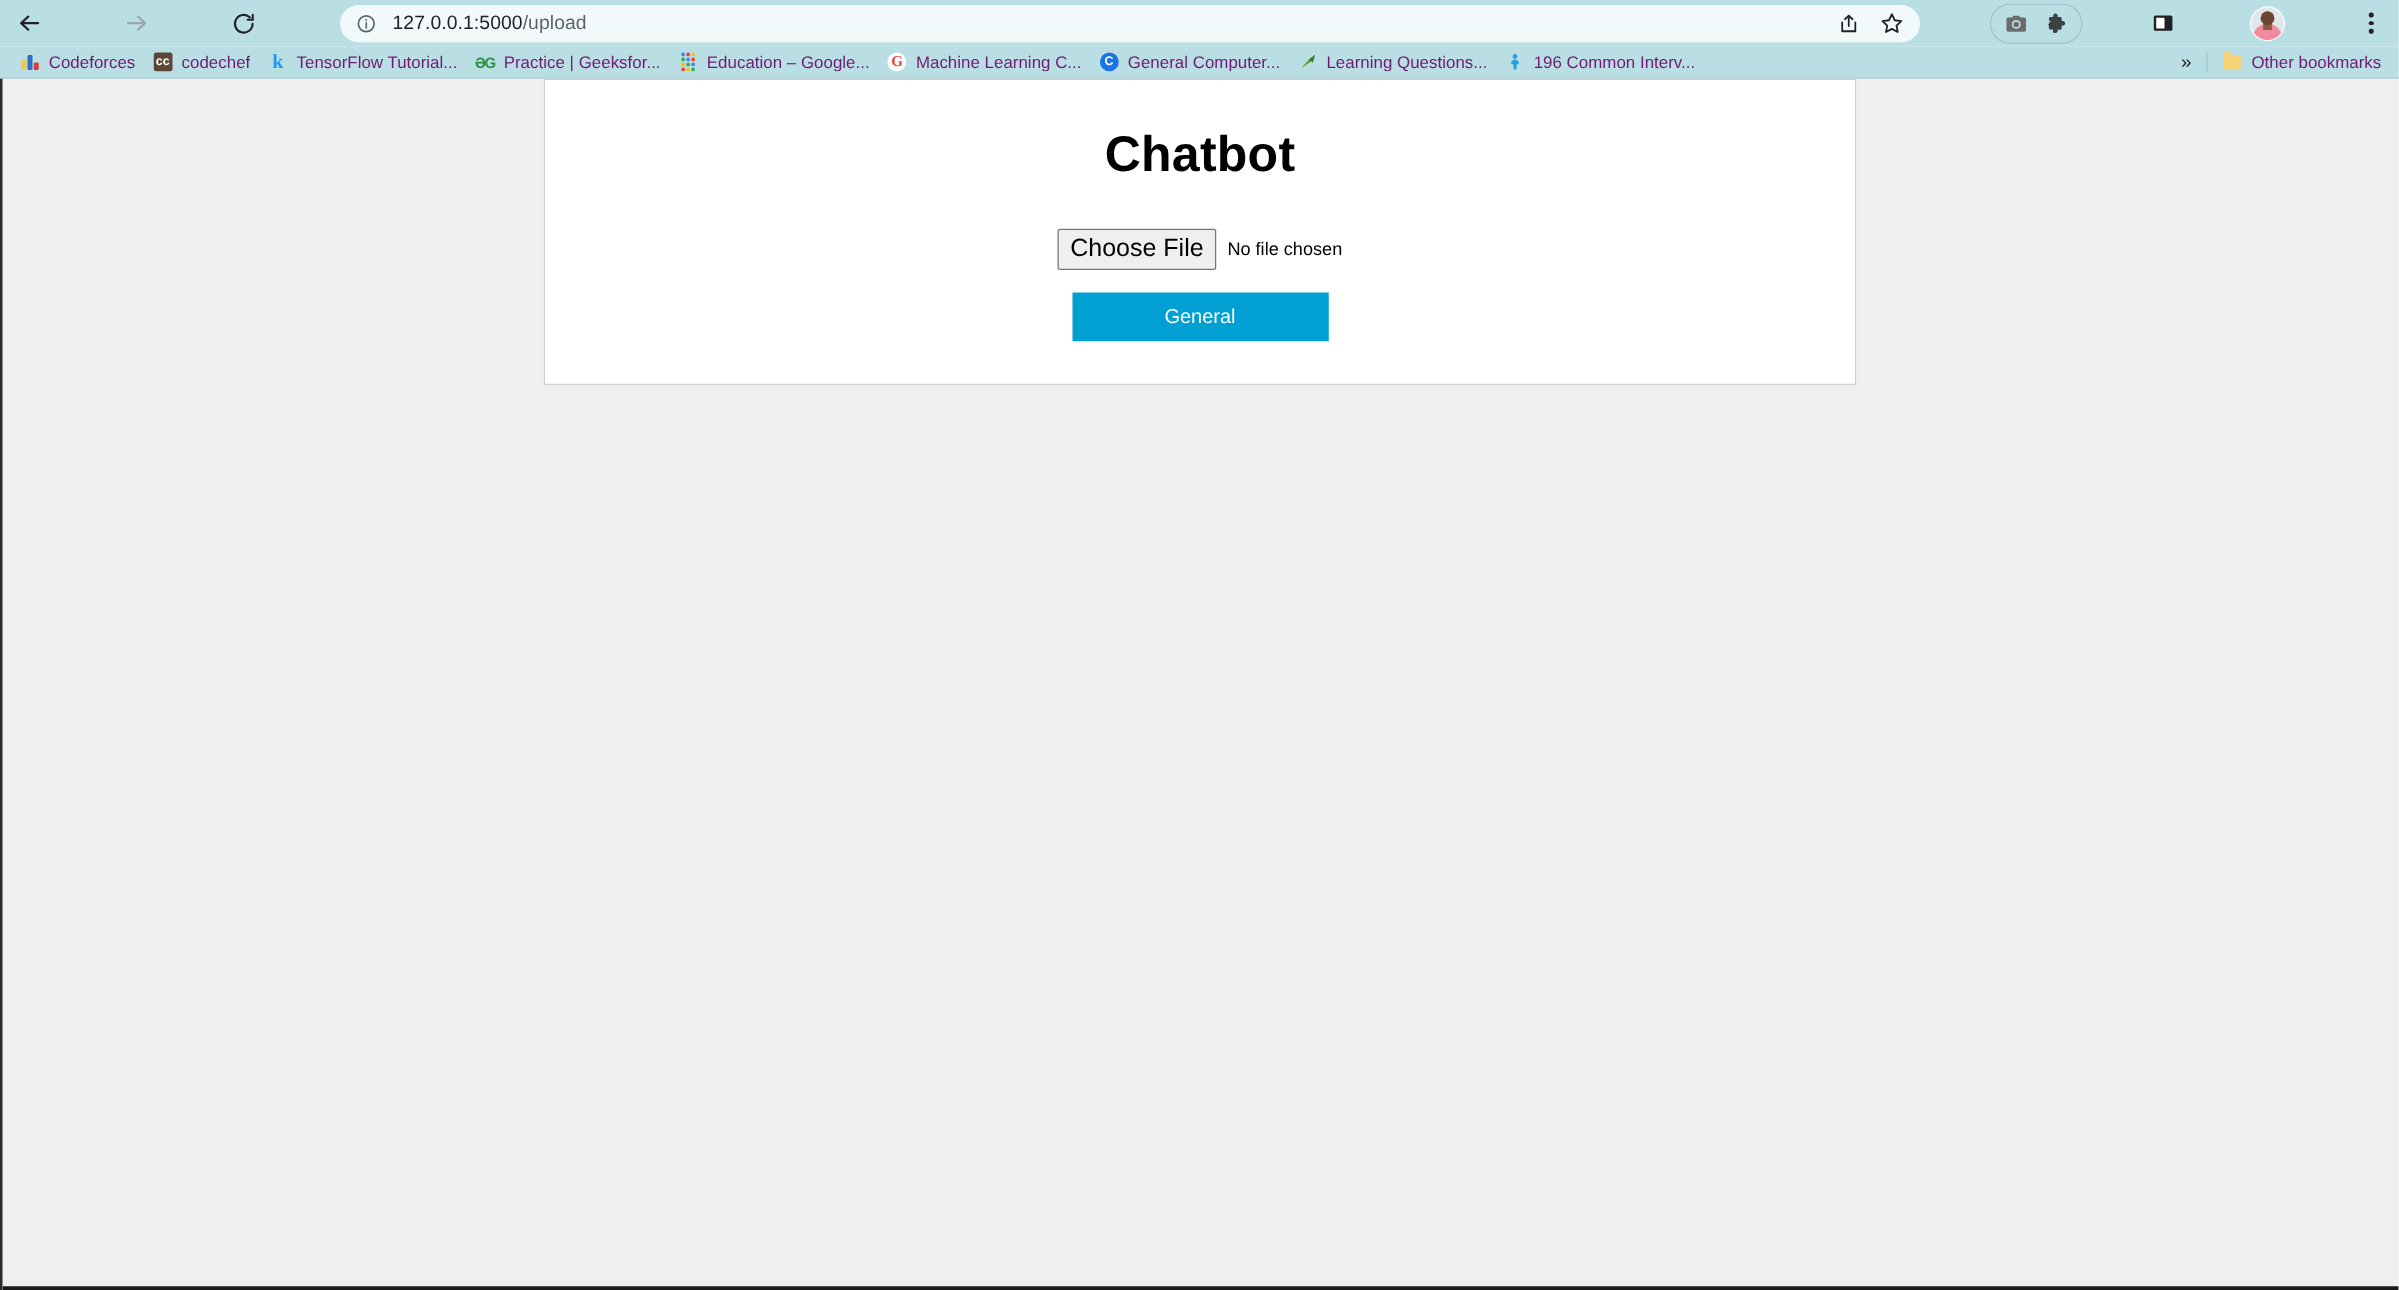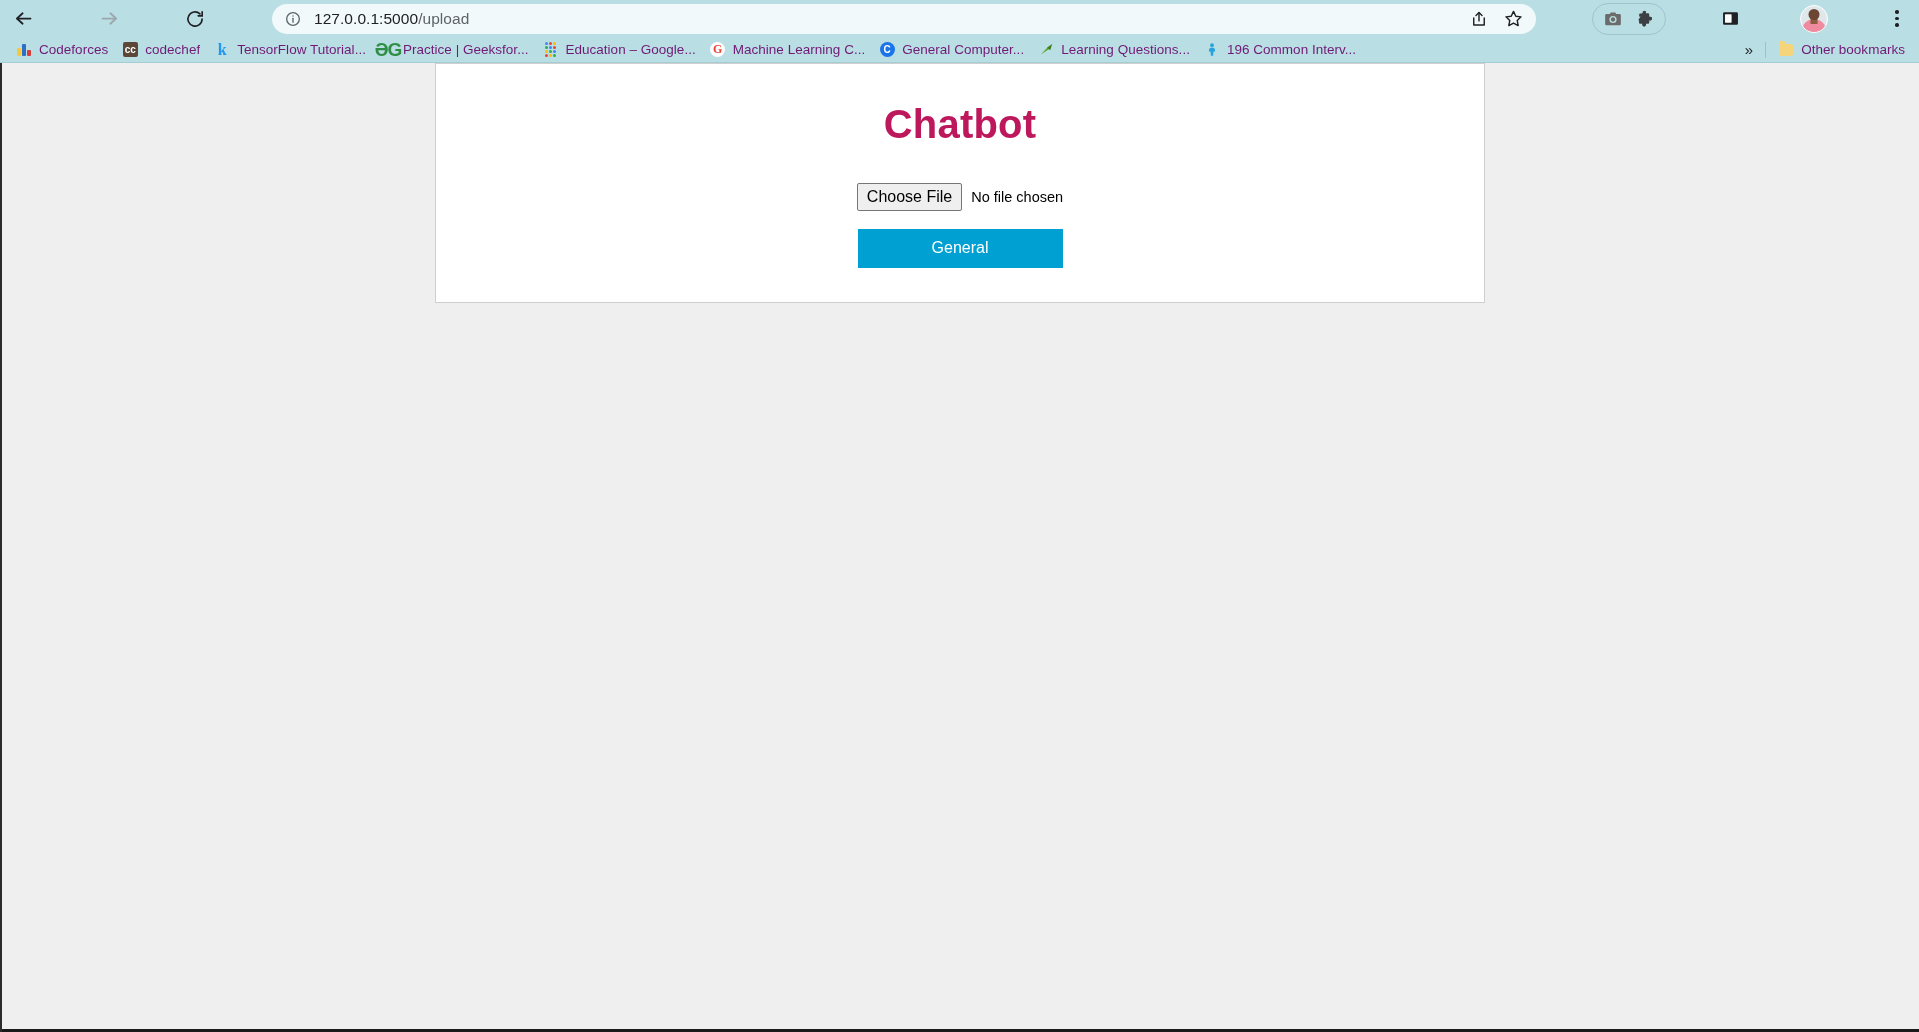--- a/index.html
+++ b/index.html
@@ -226,21 +226,21 @@
 
   
   .fav-codeforces { display:flex; align-items:flex-end; gap:1.5px; height:13px; }
   .fav-codeforces span { width:3.5px; border-radius:1px; display:block; }
   .fav-cc {
     width:15px;height:15px;background:#5b4638;border-radius:2px;
     color:#fff;font-size:10px;font-weight:bold;display:flex;
     align-items:center;justify-content:center;font-family:"Liberation Sans",sans-serif;
   }
   .fav-tf { color:#2196f3; font-size:16px; font-weight:bold; font-family:"Liberation Serif",serif; line-height:1; }
-  .fav-gfg { color:#2f8d46; font-size:19px; font-weight:bold; line-height:1; letter-spacing:-1px;}
+  .fav-gfg { color:#2f8d46; font-size:12px; font-weight:bold; line-height:1; letter-spacing:-1px;}
   .fav-edu { display:grid; grid-template-columns:repeat(3,3px); grid-template-rows:repeat(4,3px); gap:1px; }
   .fav-edu i { display:block; border-radius:50%; width:3px; height:3px; }
   .fav-g {
     width:15px;height:15px;border-radius:50%;background:#fff;
     color:#ea4335;font-size:12px;font-weight:bold;display:flex;
     align-items:center;justify-content:center;font-family:"Liberation Serif",serif;
   }
   .fav-c-blue {
     width:15px;height:15px;border-radius:50%;background:#1a73e8;
     color:#fff;font-size:10px;font-weight:bold;display:flex;
@@ -278,21 +278,21 @@
     background: #ffffff;
     border: 1px solid #cfcfcf;
     box-sizing: border-box;
     padding: 38px 26px 34px 26px;
   }
 
   .card-title {
     text-align: center;
     font-size: 40px;
     font-weight: bold;
-    color: #be185d;
+    color: #000000;
     margin: 0 0 36px 0;
     letter-spacing: 0.2px;
     font-family: "Liberation Sans", sans-serif;
   }
 
   .card-desc {
     font-size: 19px;
     color: #000000;
     line-height: 1.42;
     margin: 0 0 26px 0;
@@ -300,21 +300,21 @@
   }
 
   .file-row {
     display: flex;
     align-items: center;
     justify-content: center;
     margin-bottom: 18px;
   }
   .choose-file-btn {
     font-family: "Liberation Sans", sans-serif;
-    font-size: 16px;
+    font-size: 20px;
     color: #000000;
     background: #efefef;
     border: 1px solid #767676;
     border-radius: 2px;
     padding: 2px 9px;
     line-height: 1.35;
     cursor: default;
   }
   .no-file-text {
     font-size: 14.5px;

